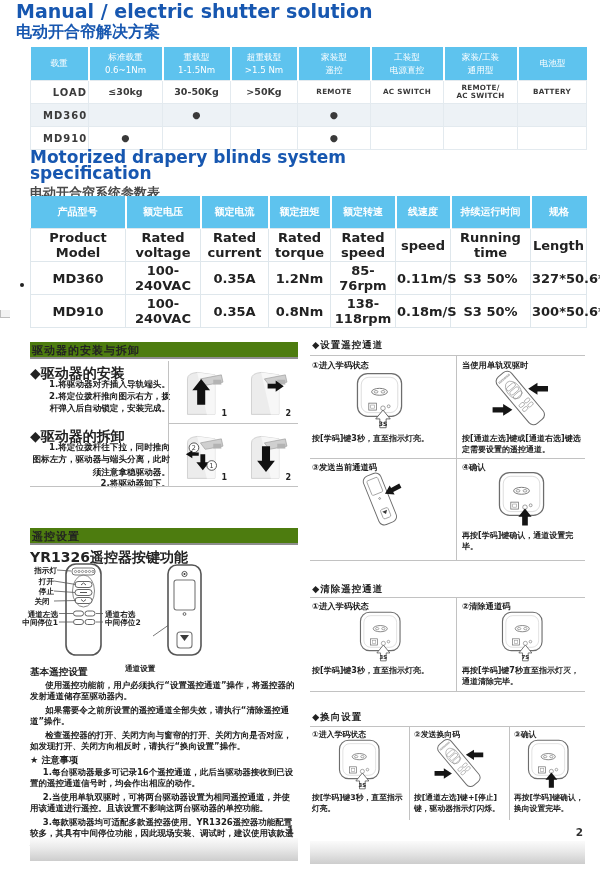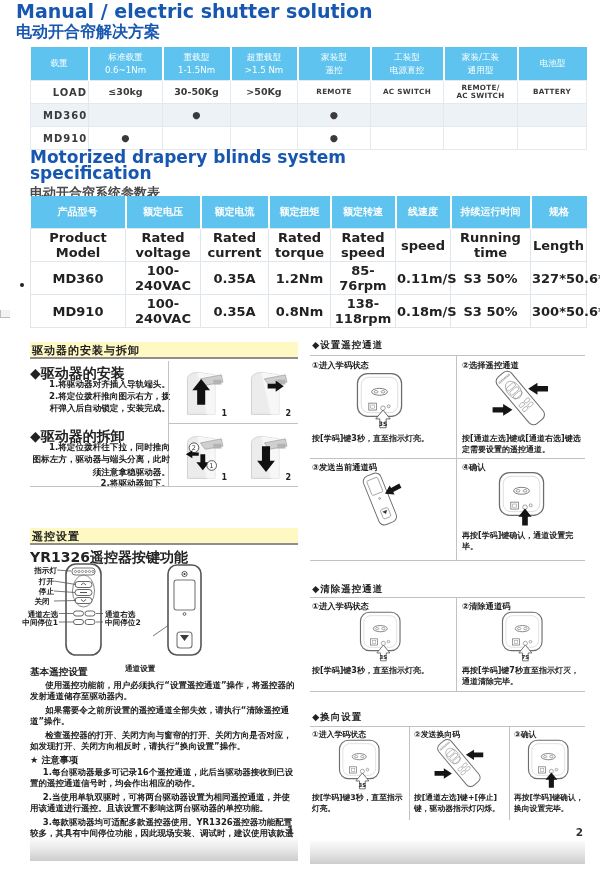--- a/index.html
+++ b/index.html
@@ -25,21 +25,21 @@
   .t1 tr.shade td{background:#edf2f6;}
   .t2{position:absolute;left:30px;top:196px;width:556px;}
   .t2 th{background:#5ec3ee;color:#fff;font-weight:700;font-size:10px;height:30px;
          border-left:2px solid #fff;text-align:center;}
   .t2 th:first-child{border-left:none;}
   .t2 td{height:23px;font-size:13px;font-weight:600;color:#222;text-align:center;
          border:1px solid #dfe7ec;}
   
   .colL{position:absolute;left:30px;top:0;width:268px;height:872px;}
   .colR{position:absolute;left:310px;top:0;width:275px;height:872px;}
-  .secbar{position:absolute;left:0;right:0;height:17px;background:#fef9c3;
+  .secbar{position:absolute;left:0;right:0;height:17px;background:#4d7c0f;
           border-bottom:2px solid #8e8e8e;font-size:11px;font-weight:700;color:#222;
           padding:1px 4px 8px 2px;box-sizing:border-box;letter-spacing:1px;}
   .bt{position:absolute;font-size:14px;font-weight:700;color:#222;white-space:nowrap;}
   .para{position:absolute;font-size:8.6px;line-height:1.45;color:#222;font-weight:600;text-indent:1.7em;margin:0;text-align:right;}
   .hline{position:absolute;border-top:1px solid #c2c2c2;height:0;}
   .vline{position:absolute;border-left:1px solid #c2c2c2;width:0;}
   .thumb{position:absolute;width:52px;height:50px;}
   .thumb svg{width:100%;height:100%;}
   .thumb .fign{position:absolute;right:1px;bottom:-2px;font-size:8px;font-weight:700;color:#222;}
   
@@ -363,21 +363,21 @@
     <div class="fbar" style="left:0;width:268px;top:838px;"></div>
   </div>
 
   <div class="colR">
 
     <div class="rh" style="left:2px;top:339px;">◆设置遥控通道</div>
     <div class="hline" style="left:0;right:0;top:355px;"></div>
     <div class="vline" style="left:146px;top:355px;height:205px;"></div>
 
     <div class="st" style="left:2px;top:360px;">①进入学码状态</div>
-    <div class="st" style="left:152px;top:360px;">②选择遥控通道</div>
+    <div class="st" style="left:152px;top:360px;">当使用单轨双驱时</div>
     <div class="figc" style="left:10px;top:371px;width:120px;height:58px;">
         <svg viewBox="0 0 100 92">
           <rect x="15" y="4" width="70" height="68" rx="16" fill="#fff" stroke="#6d6d6d" stroke-width="2"></rect>
           <rect x="21" y="10" width="58" height="56" rx="12" fill="none" stroke="#c9c9c9" stroke-width="1"></rect>
           <ellipse cx="50" cy="33" rx="12.5" ry="5.5" fill="none" stroke="#6d6d6d" stroke-width="1.4"></ellipse>
           <ellipse cx="44.5" cy="33" rx="3" ry="2" fill="none" stroke="#6d6d6d"></ellipse>
           <ellipse cx="55.5" cy="33" rx="3" ry="2" fill="none" stroke="#6d6d6d"></ellipse>
           <rect x="33" y="51" width="12" height="11" fill="#fff" stroke="#6d6d6d" stroke-width="1.2"></rect>
           <rect x="36" y="54" width="6" height="5" fill="none" stroke="#9a9a9a"></rect>
           <circle cx="55.5" cy="59" r="3.6" fill="#fff" stroke="#6d6d6d"></circle>

